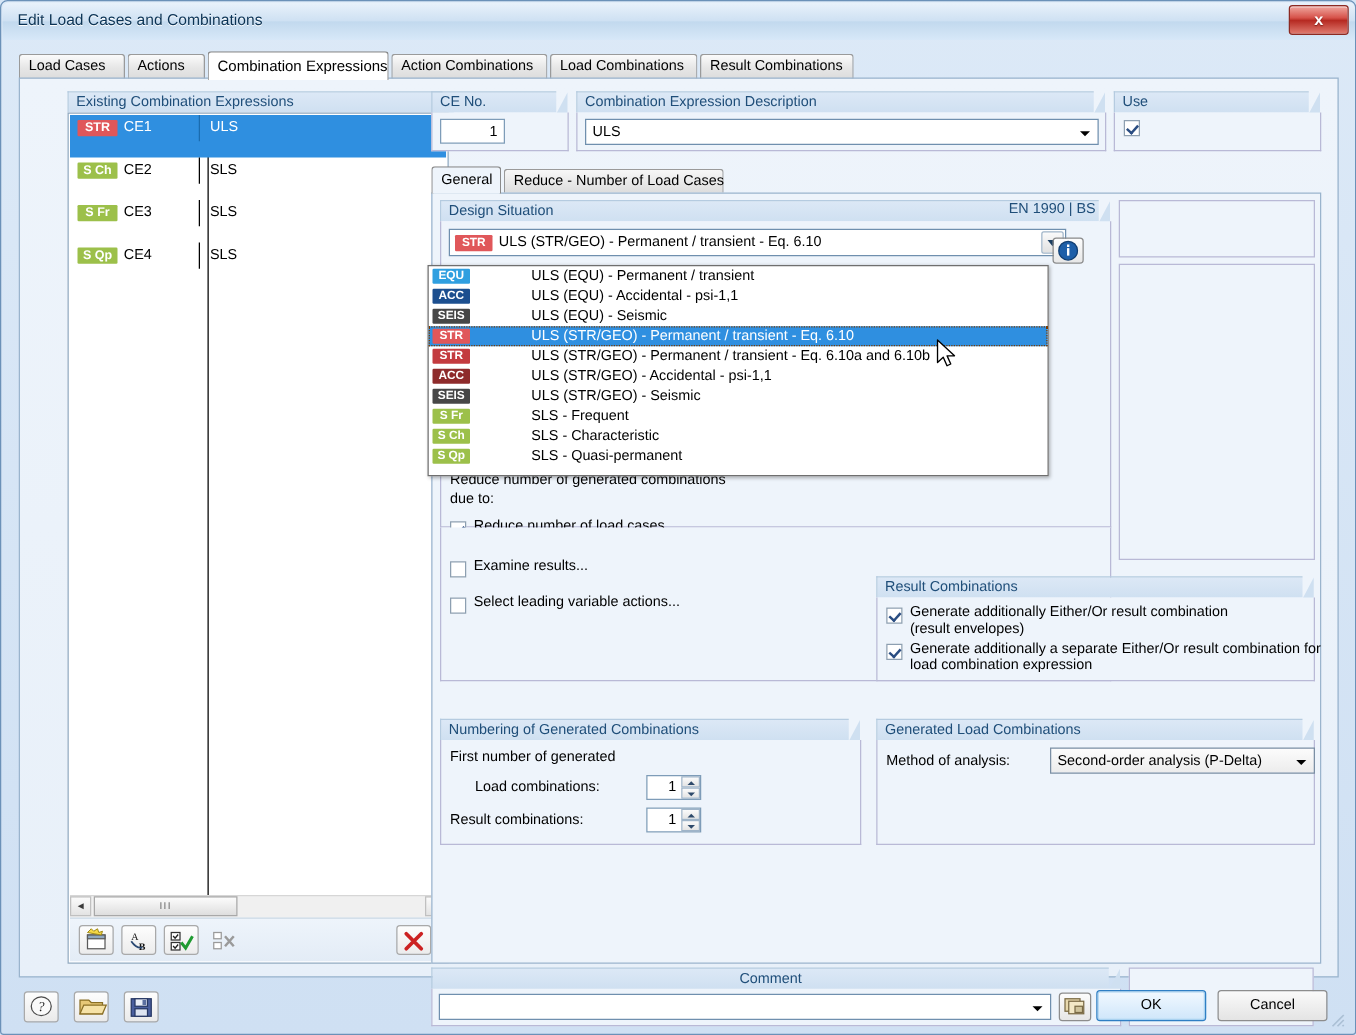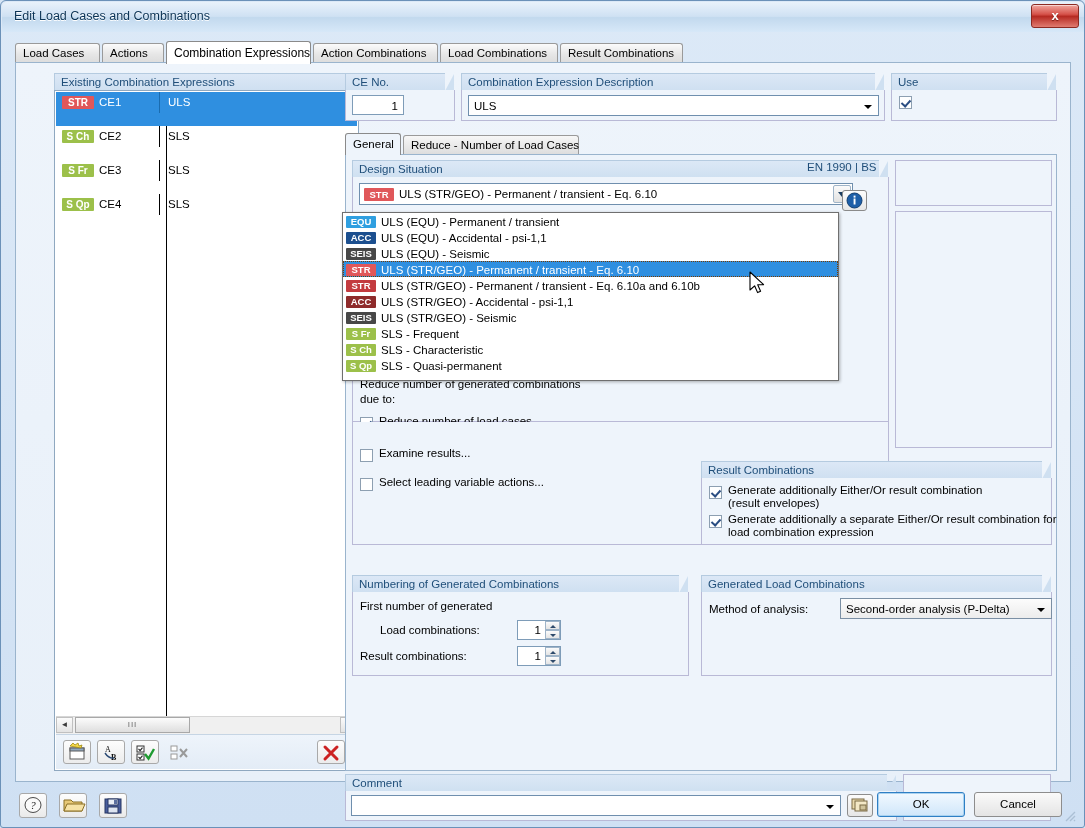--- a/index.html
+++ b/index.html
@@ -185,21 +185,21 @@
     position:absolute;left:341px;top:211px;width:497px;height:169px;
     background:#fff;border:1px solid #6f6f6f;box-sizing:border-box;z-index:50;
     box-shadow:1px 1px 3px rgba(0,0,0,.3);
   }
   .ddrow{position:relative;height:16px;line-height:16px;white-space:nowrap;font-size:11.5px;padding-left:3px;}
   .ddrow.sel{background:#2f8fe0;color:#fff;outline:1px dotted #7a3b00;outline-offset:-1px;}
   .ddbadge{
     display:inline-block;width:30px;text-align:center;font-size:9.5px;font-weight:bold;
     height:12px;line-height:12px;color:#fff;margin-right:5px;vertical-align:middle;border-radius:1px;
   }
-  .ddtxt{vertical-align:middle;}
+  .ddtxt{vertical-align:middle;margin-left:44px;}
   
   #infobtn{
     position:absolute;left:841px;top:189px;width:25px;height:21px;
     background:linear-gradient(180deg,#fdfdfd,#e7e7e7);border:1px solid #8a8a8a;
     border-radius:3px;box-sizing:border-box;cursor:pointer;
   }
   
   #cursor{position:absolute;left:748px;top:270px;z-index:60;pointer-events:none;}
   
   #bottombar{position:absolute;left:6px;top:789px;width:1073px;height:34px;}
@@ -412,21 +412,21 @@
               <div class="lbl" style="left:7px;top:11px;">Method of analysis:</div>
               <div class="combo flatarrow" style="left:138px;top:6px;width:212px;height:21px;line-height:20px;background:linear-gradient(180deg,#fcfcfc,#ececec);border:1px solid #7b8fa4;">
                 <span class="val" style="line-height:20px;">Second-order analysis (P-Delta)</span>
                 <span class="arrow"></span>
               </div>
             </div>
           </div>
 
         </div>
 
-        <div class="grp" style="left:0;top:701px;width:552px;height:47px;">
+        <div class="grp" style="left:0;top:701px;width:552px;height:47px;text-align:center;">
           <div class="grp-hd" style="width:542px;">Comment</div>
           <div class="grp-body" style="top:17px;width:552px;height:30px;">
             <div class="combo flatarrow" style="left:5px;top:4px;width:490px;height:21px;line-height:20px;">
               <span class="val" style="line-height:20px;"></span>
               <span class="arrow"></span>
             </div>
             <div style="position:absolute;left:501px;top:3px;width:26px;height:23px;background:linear-gradient(180deg,#fcfcfc,#e6e6e6);border:1px solid #8d8d8d;border-radius:3px;box-sizing:border-box;cursor:pointer;">
               <svg width="24" height="21" viewBox="0 0 24 21">
                 <rect x="4" y="4" width="12" height="10" fill="#e8d9ad" stroke="#7a6a45"></rect>
                 <rect x="7" y="6" width="12" height="10" fill="#f3e8c6" stroke="#7a6a45"></rect>

